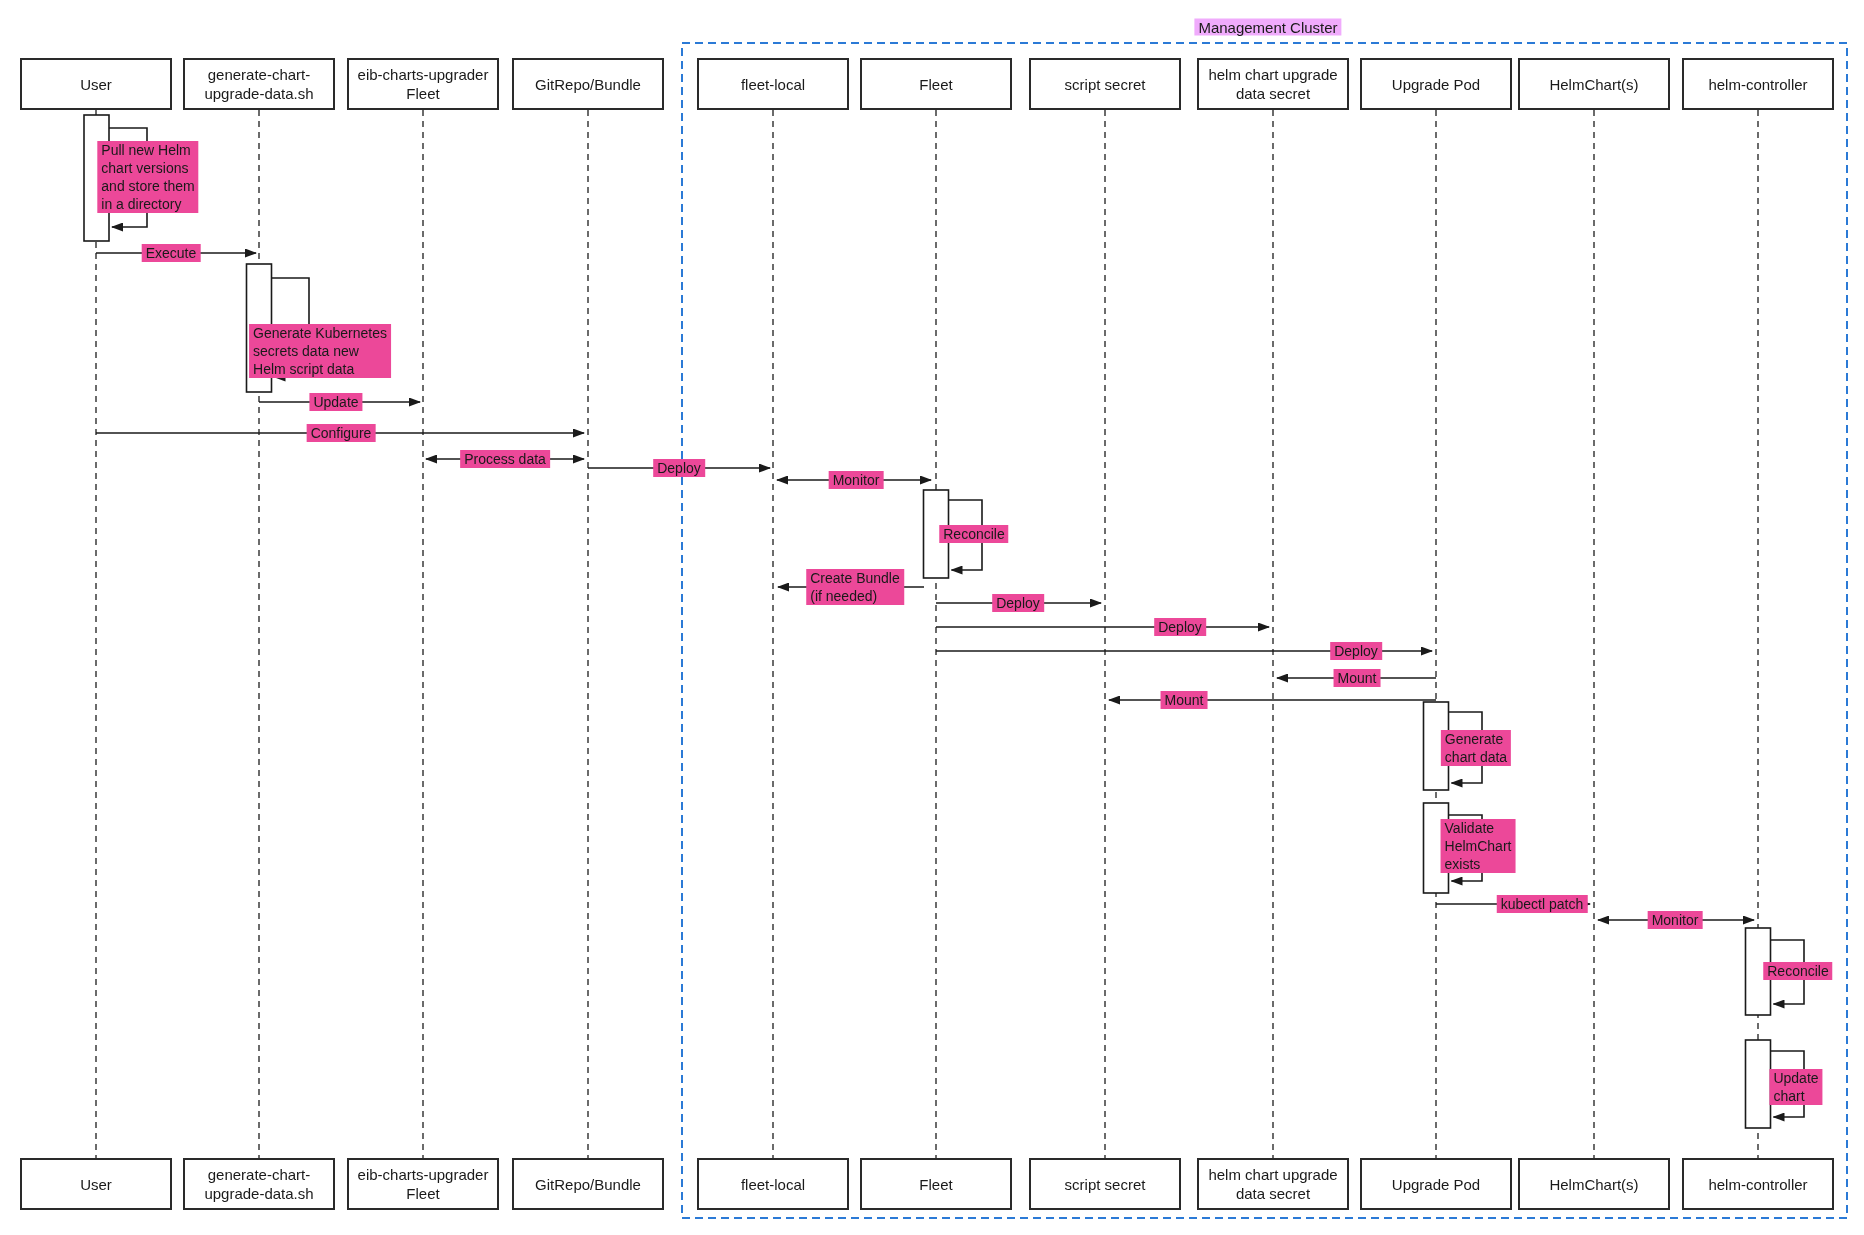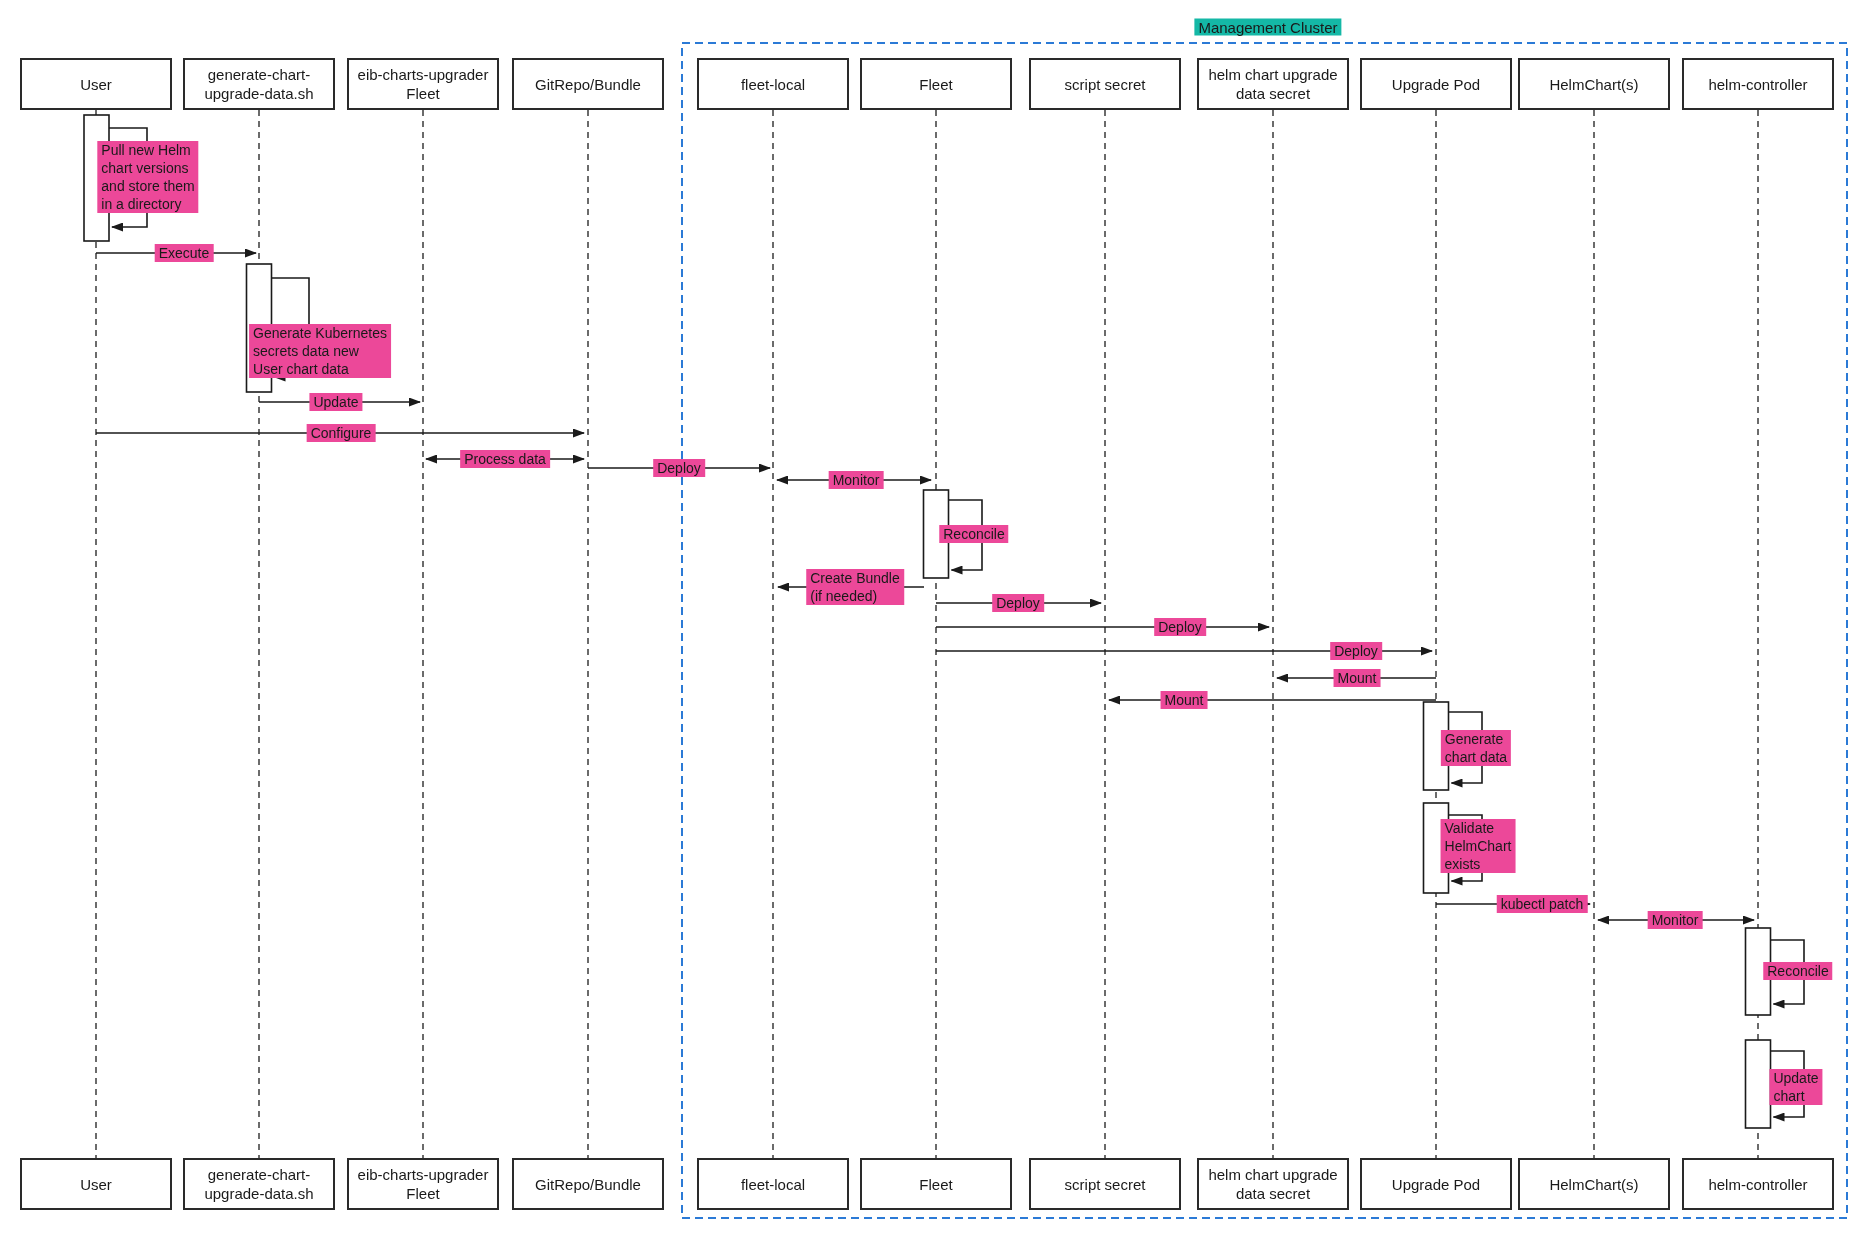--- a/index.html
+++ b/index.html
@@ -42,21 +42,21 @@
     line-height: 18px;
     text-align: left;
     white-space: nowrap;
   }
 
   .cluster-title {
     position: absolute;
     transform: translate(-50%, -50%);
     font-size: 15px;
     white-space: nowrap;
-    background: #14b8a6;
+    background: #f0abfc;
     padding: 0 4px;
   }
 
   
   .life  { stroke: #474747; stroke-width: 1.6; stroke-dasharray: 6 5; }
   .frame { fill: none; stroke: #2b7ad6; stroke-width: 2; stroke-dasharray: 8 5; }
   .msg   { stroke: #1a1a1a; stroke-width: 1.6; fill: none; }
   .act   { fill: #ffffff; stroke: #1a1a1a; stroke-width: 1.6; }
   .loop  { fill: none; stroke: #1a1a1a; stroke-width: 1.6; }
 </style>
@@ -212,39 +212,39 @@
 
   <div class="mlabel" style="left:148px; top:177px;">
     <div>Pull new Helm</div>
     <div>chart versions</div>
     <div>and store them</div>
     <div>in a directory</div>
   </div>
   <div class="mlabel" style="left:320px; top:327px;margin-top:24px;">
     <div>Generate Kubernetes</div>
     <div>secrets data new</div>
-    <div>User chart data</div>
+    <div>Helm script data</div>
   </div>
   <div class="mlabel" style="left:974px; top:534px;">Reconcile</div>
   <div class="mlabel" style="left:1476px; top:748px;">
     <div>Generate</div>
     <div>chart data</div>
   </div>
   <div class="mlabel" style="left:1478px; top:846px;">
     <div>Validate</div>
     <div>HelmChart</div>
     <div>exists</div>
   </div>
   <div class="mlabel" style="left:1798px; top:971px;">Reconcile</div>
   <div class="mlabel" style="left:1796px; top:1087px;">
     <div>Update</div>
     <div>chart</div>
   </div>
 
-  <div class="mlabel" style="left:171px; top:253px;margin-left:13px;">Execute</div>
+  <div class="mlabel" style="left:171px; top:253px;">Execute</div>
   <div class="mlabel" style="left:336px; top:402px;">Update</div>
   <div class="mlabel" style="left:341px; top:433px;">Configure</div>
   <div class="mlabel" style="left:505px; top:459px;">Process data</div>
   <div class="mlabel" style="left:679px; top:468px;">Deploy</div>
   <div class="mlabel" style="left:856px; top:480px;">Monitor</div>
   <div class="mlabel" style="left:855px; top:587px;">
     <div>Create Bundle</div>
     <div>(if needed)</div>
   </div>
   <div class="mlabel" style="left:1018px; top:603px;">Deploy</div>

